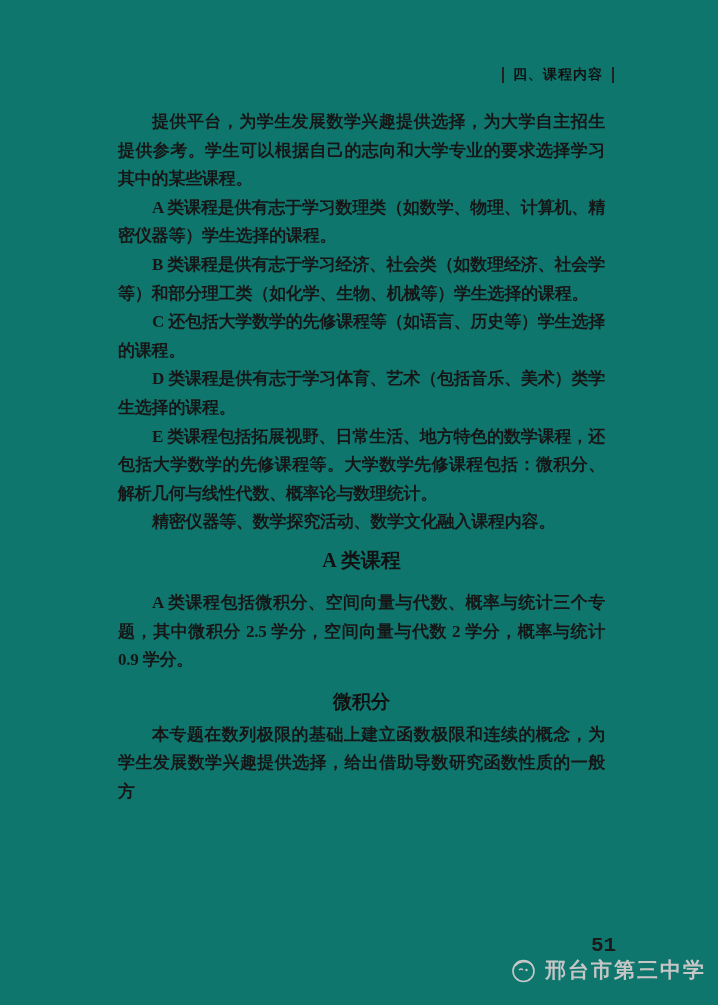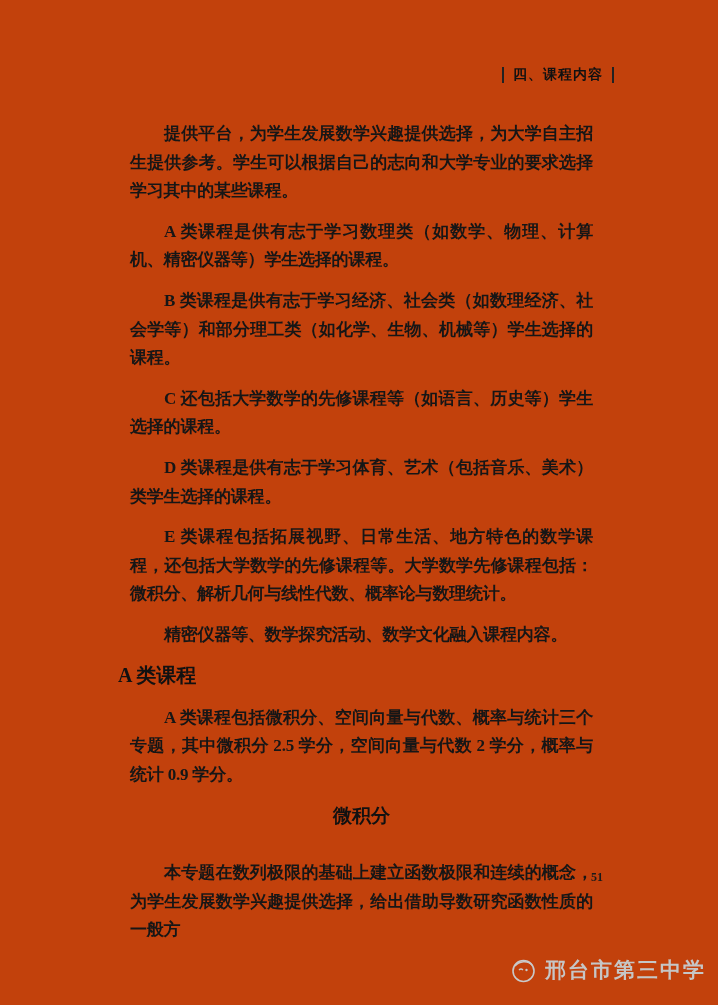--- a/index.html
+++ b/index.html
@@ -5,21 +5,21 @@
   html, body { margin: 0; padding: 0; }
   body {
     font-family: "Liberation Serif", serif;
     background: #e9e9e9;
   }
   .page {
     position: relative;
     width: 718px;
     height: 1005px;
     margin: 0 auto;
-    background: #c2410c;
+    background: #0f766e;
     overflow: hidden;
     color: #161616;
   }
   
   .running-header {
     position: absolute;
     top: 66px;
     right: 104px;
     display: flex;
     align-items: center;
@@ -36,53 +36,53 @@
     background: #222;
   }
   
   .content {
     position: absolute;
     left: 118px;
     top: 108px;
     width: 487px;
   }
   .content p {
-    margin: 12px;
+    margin: 0;
     font-size: 17px;
     line-height: 28.6px;
     font-weight: 600;
     text-align: justify;
     text-indent: 2em;
     letter-spacing: -0.2px;
     color: #161616;
   }
   .sec-heading {
     margin: 10px 0 16px 0;
     font-size: 20px;
     line-height: 26px;
     font-weight: 700;
-    text-align: left;
+    text-align: center;
     color: #111;
   }
   .sub-heading {
-    margin: 14px 0 30px 0;
+    margin: 14px 0 6px 0;
     font-size: 19px;
     line-height: 26px;
     font-weight: 700;
     text-align: center;
     color: #111;
   }
   
   .pageno {
     position: absolute;
-    top: 870px;
+    top: 934px;
     left: 591px;
-    font-size: 12px;
+    font-size: 21px;
     font-weight: 600;
-    font-family: Liberation Serif, serif;
+    font-family: Liberation Mono, monospace;
     color: #1a1a1a;
   }
   
   .watermark {
     position: absolute;
     top: 956px;
     right: 12px;
     display: flex;
     align-items: center;
     gap: 8px;

